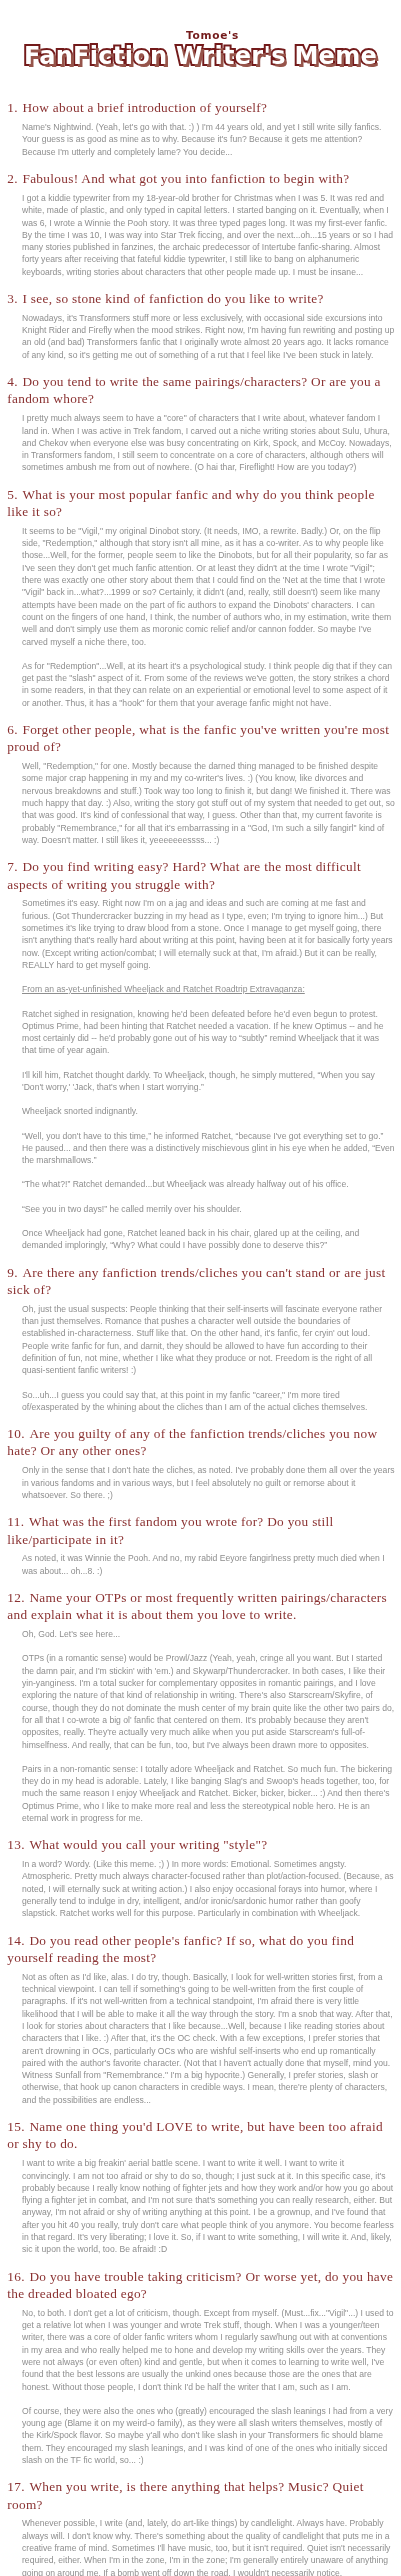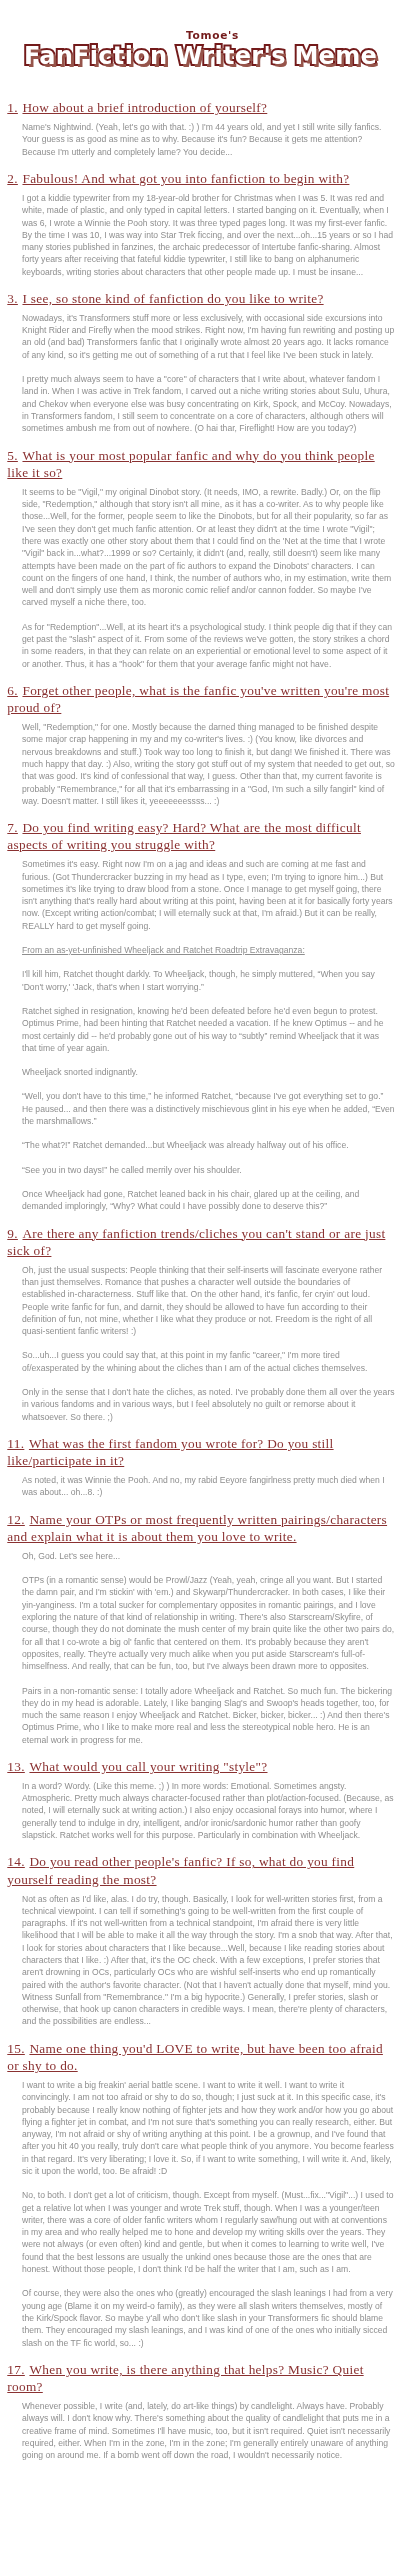--- a/index.html
+++ b/index.html
@@ -47,21 +47,20 @@
 
   .content { padding: 0 6px 60px 6px; }
   .q-heading {
     font-family: "Liberation Serif", serif;
     font-weight: 400;
     color: #8a3131;
     font-size: 13.3px;
     line-height: 1.3;
     letter-spacing: 0.3px;
     margin: 1.3px 0 4.6px 1.3px;
-    text-decoration: underline;
   }
   .q-num { margin-right: 4.6px; }
   .answer {
     color: #8e8e8e;
     font-size: 8.6px;
     line-height: 12.3px;
     margin: 0 0 12px 16px;
   }
   .answer.underline { text-decoration: underline; }
 </style>
@@ -90,51 +89,53 @@
     </section>
     <section class="qa">
       <h2 class="q-heading"><span class="q-num">2.</span><span>Fabulous! And what got you into fanfiction to begin with?</span></h2>
       <p class="answer">I got a kiddie typewriter from my 18-year-old brother for Christmas when I was 5. It was red and white, made of plastic, and only typed in capital letters. I started banging on it. Eventually, when I was 6, I wrote a Winnie the Pooh story. It was three typed pages long. It was my first-ever fanfic. By the time I was 10, I was way into Star Trek ficcing, and over the next...oh...15 years or so I had many stories published in fanzines, the archaic predecessor of Intertube fanfic-sharing. Almost forty years after receiving that fateful kiddie typewriter, I still like to bang on alphanumeric keyboards, writing stories about characters that other people made up. I must be insane...</p>
     </section>
     <section class="qa">
       <h2 class="q-heading"><span class="q-num">3.</span><span>I see, so stone kind of fanfiction do you like to write?</span></h2>
       <p class="answer">Nowadays, it's Transformers stuff more or less exclusively, with occasional side excursions into Knight Rider and Firefly when the mood strikes. Right now, I'm having fun rewriting and posting up an old (and bad) Transformers fanfic that I originally wrote almost 20 years ago. It lacks romance of any kind, so it's getting me out of something of a rut that I feel like I've been stuck in lately.</p>
     </section>
     <section class="qa">
+      <h2 class="q-heading"><span class="q-num">4.</span><span>Do you tend to write the same pairings/characters? Or are you a fandom whore?</span></h2>
       <p class="answer">I pretty much always seem to have a "core" of characters that I write about, whatever fandom I land in. When I was active in Trek fandom, I carved out a niche writing stories about Sulu, Uhura, and Chekov when everyone else was busy concentrating on Kirk, Spock, and McCoy. Nowadays, in Transformers fandom, I still seem to concentrate on a core of characters, although others will sometimes ambush me from out of nowhere. (O hai thar, Fireflight! How are you today?)</p>
     </section>
     <section class="qa">
       <h2 class="q-heading"><span class="q-num">5.</span><span>What is your most popular fanfic and why do you think people like it so?</span></h2>
       <p class="answer">It seems to be "Vigil," my original Dinobot story. (It needs, IMO, a rewrite. Badly.) Or, on the flip side, "Redemption," although that story isn't all mine, as it has a co-writer. As to why people like those...Well, for the former, people seem to like the Dinobots, but for all their popularity, so far as I've seen they don't get much fanfic attention. Or at least they didn't at the time I wrote "Vigil"; there was exactly one other story about them that I could find on the 'Net at the time that I wrote "Vigil" back in...what?...1999 or so? Certainly, it didn't (and, really, still doesn't) seem like many attempts have been made on the part of fic authors to expand the Dinobots' characters. I can count on the fingers of one hand, I think, the number of authors who, in my estimation, write them well and don't simply use them as moronic comic relief and/or cannon fodder. So maybe I've carved myself a niche there, too.</p>
       <p class="answer">As for "Redemption"...Well, at its heart it's a psychological study. I think people dig that if they can get past the "slash" aspect of it. From some of the reviews we've gotten, the story strikes a chord in some readers, in that they can relate on an experiential or emotional level to some aspect of it or another. Thus, it has a "hook" for them that your average fanfic might not have.</p>
     </section>
     <section class="qa">
       <h2 class="q-heading"><span class="q-num">6.</span><span>Forget other people, what is the fanfic you've written you're most proud of?</span></h2>
       <p class="answer">Well, "Redemption," for one. Mostly because the darned thing managed to be finished despite some major crap happening in my and my co-writer's lives. :) (You know, like divorces and nervous breakdowns and stuff.) Took way too long to finish it, but dang! We finished it. There was much happy that day. :) Also, writing the story got stuff out of my system that needed to get out, so that was good. It's kind of confessional that way, I guess. Other than that, my current favorite is probably "Remembrance," for all that it's embarrassing in a "God, I'm such a silly fangirl" kind of way. Doesn't matter. I still likes it, yeeeeeeessss... :)</p>
     </section>
     <section class="qa">
       <h2 class="q-heading"><span class="q-num">7.</span><span>Do you find writing easy? Hard? What are the most difficult aspects of writing you struggle with?</span></h2>
       <p class="answer">Sometimes it's easy. Right now I'm on a jag and ideas and such are coming at me fast and furious. (Got Thundercracker buzzing in my head as I type, even; I'm trying to ignore him...) But sometimes it's like trying to draw blood from a stone. Once I manage to get myself going, there isn't anything that's really hard about writing at this point, having been at it for basically forty years now. (Except writing action/combat; I will eternally suck at that, I'm afraid.) But it can be really, REALLY hard to get myself going.</p>
     </section>
     <section class="qa">
       <p class="answer underline">From an as-yet-unfinished Wheeljack and Ratchet Roadtrip Extravaganza:</p>
+      <p class="answer">Ratchet sighed in resignation, knowing he'd been defeated before he'd even begun to protest. Optimus Prime, had been hinting that Ratchet needed a vacation. If he knew Optimus -- and he most certainly did -- he'd probably gone out of his way to “subtly” remind Wheeljack that it was that time of year again.</p>
       <p class="answer">I'll kill him, Ratchet thought darkly. To Wheeljack, though, he simply muttered, “When you say 'Don't worry,' 'Jack, that's when I start worrying.”</p>
-      <p class="answer">Ratchet sighed in resignation, knowing he'd been defeated before he'd even begun to protest. Optimus Prime, had been hinting that Ratchet needed a vacation. If he knew Optimus -- and he most certainly did -- he'd probably gone out of his way to “subtly” remind Wheeljack that it was that time of year again.</p>
       <p class="answer">Wheeljack snorted indignantly.</p>
       <p class="answer">“Well, you don't have to this time,” he informed Ratchet, “because I've got everything set to go.” He paused... and then there was a distinctively mischievous glint in his eye when he added, “Even the marshmallows.”</p>
       <p class="answer">“The what?!” Ratchet demanded...but Wheeljack was already halfway out of his office.</p>
       <p class="answer">“See you in two days!” he called merrily over his shoulder.</p>
       <p class="answer">Once Wheeljack had gone, Ratchet leaned back in his chair, glared up at the ceiling, and demanded imploringly, “Why? What could I have possibly done to deserve this?”</p>
     </section>
     <section class="qa">
       <h2 class="q-heading"><span class="q-num">9.</span><span>Are there any fanfiction trends/cliches you can't stand or are just sick of?</span></h2>
       <p class="answer">Oh, just the usual suspects: People thinking that their self-inserts will fascinate everyone rather than just themselves. Romance that pushes a character well outside the boundaries of established in-characterness. Stuff like that. On the other hand, it's fanfic, fer cryin' out loud. People write fanfic for fun, and darnit, they should be allowed to have fun according to their definition of fun, not mine, whether I like what they produce or not. Freedom is the right of all quasi-sentient fanfic writers! :)</p>
       <p class="answer">So...uh...I guess you could say that, at this point in my fanfic "career," I'm more tired of/exasperated by the whining about the cliches than I am of the actual cliches themselves.</p>
     </section>
     <section class="qa">
+      <h2 class="q-heading"><span class="q-num">10.</span><span>Are you guilty of any of the fanfiction trends/cliches you now hate? Or any other ones?</span></h2>
       <p class="answer">Only in the sense that I don't hate the cliches, as noted. I've probably done them all over the years in various fandoms and in various ways, but I feel absolutely no guilt or remorse about it whatsoever. So there. ;)</p>
     </section>
     <section class="qa">
       <h2 class="q-heading"><span class="q-num">11.</span><span>What was the first fandom you wrote for? Do you still like/participate in it?</span></h2>
       <p class="answer">As noted, it was Winnie the Pooh. And no, my rabid Eeyore fangirlness pretty much died when I was about... oh...8. :)</p>
     </section>
     <section class="qa">
       <h2 class="q-heading"><span class="q-num">12.</span><span>Name your OTPs or most frequently written pairings/characters and explain what it is about them you love to write.</span></h2>
       <p class="answer">Oh, God. Let's see here...</p>
       <p class="answer">OTPs (in a romantic sense) would be Prowl/Jazz (Yeah, yeah, cringe all you want. But I started the damn pair, and I'm stickin' with 'em.) and Skywarp/Thundercracker. In both cases, I like their yin-yanginess. I'm a total sucker for complementary opposites in romantic pairings, and I love exploring the nature of that kind of relationship in writing. There's also Starscream/Skyfire, of course, though they do not dominate the mush center of my brain quite like the other two pairs do, for all that I co-wrote a big ol' fanfic that centered on them. It's probably because they aren't opposites, really. They're actually very much alike when you put aside Starscream's full-of-himselfness. And really, that can be fun, too, but I've always been drawn more to opposites.</p>
@@ -146,20 +147,21 @@
     </section>
     <section class="qa">
       <h2 class="q-heading"><span class="q-num">14.</span><span>Do you read other people's fanfic? If so, what do you find yourself reading the most?</span></h2>
       <p class="answer">Not as often as I'd like, alas. I do try, though. Basically, I look for well-written stories first, from a technical viewpoint. I can tell if something's going to be well-written from the first couple of paragraphs. If it's not well-written from a technical standpoint, I'm afraid there is very little likelihood that I will be able to make it all the way through the story. I'm a snob that way. After that, I look for stories about characters that I like because...Well, because I like reading stories about characters that I like. :) After that, it's the OC check. With a few exceptions, I prefer stories that aren't drowning in OCs, particularly OCs who are wishful self-inserts who end up romantically paired with the author's favorite character. (Not that I haven't actually done that myself, mind you. Witness Sunfall from "Remembrance." I'm a big hypocrite.) Generally, I prefer stories, slash or otherwise, that hook up canon characters in credible ways. I mean, there're plenty of characters, and the possibilities are endless...</p>
     </section>
     <section class="qa">
       <h2 class="q-heading"><span class="q-num">15.</span><span>Name one thing you'd LOVE to write, but have been too afraid or shy to do.</span></h2>
       <p class="answer">I want to write a big freakin' aerial battle scene. I want to write it well. I want to write it convincingly. I am not too afraid or shy to do so, though; I just suck at it. In this specific case, it's probably because I really know nothing of fighter jets and how they work and/or how you go about flying a fighter jet in combat, and I'm not sure that's something you can really research, either. But anyway, I'm not afraid or shy of writing anything at this point. I be a grownup, and I've found that after you hit 40 you really, truly don't care what people think of you anymore. You become fearless in that regard. It's very liberating; I love it. So, if I want to write something, I will write it. And, likely, sic it upon the world, too. Be afraid! :D</p>
     </section>
     <section class="qa">
+      <h2 class="q-heading"><span class="q-num">16.</span><span>Do you have trouble taking criticism? Or worse yet, do you have the dreaded bloated ego?</span></h2>
       <p class="answer">No, to both. I don't get a lot of criticism, though. Except from myself. (Must...fix..."Vigil"...) I used to get a relative lot when I was younger and wrote Trek stuff, though. When I was a younger/teen writer, there was a core of older fanfic writers whom I regularly saw/hung out with at conventions in my area and who really helped me to hone and develop my writing skills over the years. They were not always (or even often) kind and gentle, but when it comes to learning to write well, I've found that the best lessons are usually the unkind ones because those are the ones that are honest. Without those people, I don't think I'd be half the writer that I am, such as I am.</p>
       <p class="answer">Of course, they were also the ones who (greatly) encouraged the slash leanings I had from a very young age (Blame it on my weird-o family), as they were all slash writers themselves, mostly of the Kirk/Spock flavor. So maybe y'all who don't like slash in your Transformers fic should blame them. They encouraged my slash leanings, and I was kind of one of the ones who initially sicced slash on the TF fic world, so... :)</p>
     </section>
     <section class="qa">
       <h2 class="q-heading"><span class="q-num">17.</span><span>When you write, is there anything that helps? Music? Quiet room?</span></h2>
       <p class="answer">Whenever possible, I write (and, lately, do art-like things) by candlelight. Always have. Probably always will. I don't know why. There's something about the quality of candlelight that puts me in a creative frame of mind. Sometimes I'll have music, too, but it isn't required. Quiet isn't necessarily required, either. When I'm in the zone, I'm in the zone; I'm generally entirely unaware of anything going on around me. If a bomb went off down the road, I wouldn't necessarily notice.</p>
     </section>
   </main>
 
 

